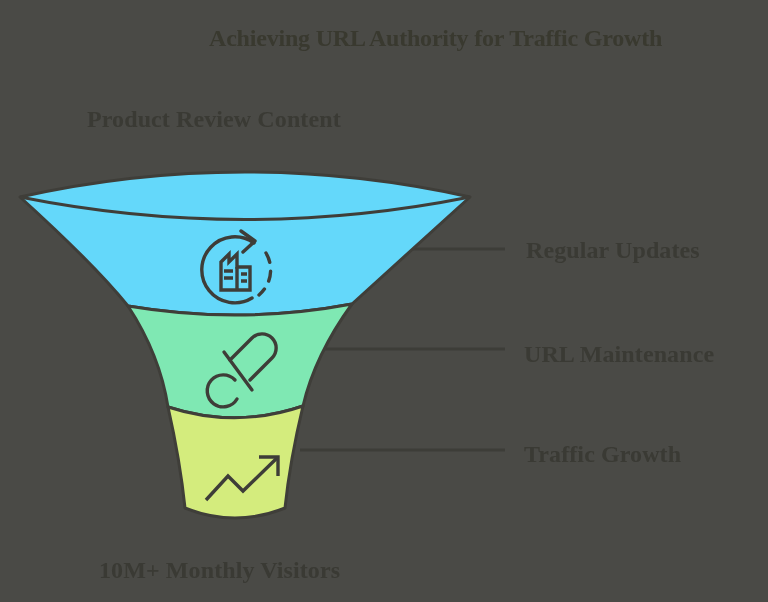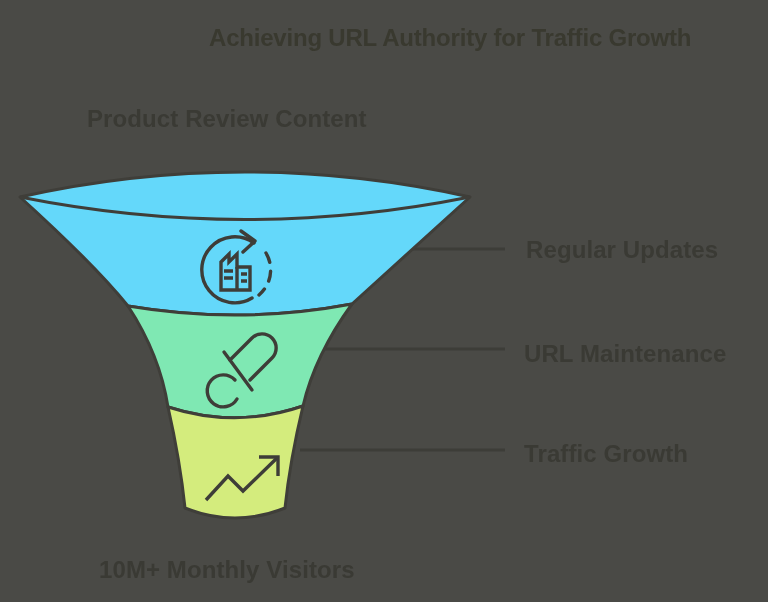--- a/index.html
+++ b/index.html
@@ -1,21 +1,21 @@
 <!DOCTYPE html>
 <html><head>
 <meta charset="utf-8">
 <style>
   html,body{margin:0;padding:0;}
   .canvas{
     position:relative;
     width:768px;height:602px;
     overflow:hidden;
     background:#4a4a46;
-    font-family:Liberation Sans, sans-serif;
+    font-family:Liberation Serif, serif;
   }
   .canvas svg{position:absolute;left:0;top:0;}
   .outline{stroke:#3f3e39;stroke-width:3;stroke-linejoin:round;}
   .rim{stroke:#3f3e39;stroke-width:3;fill:none;}
   .connector{stroke:#3d3d38;stroke-width:3;fill:none;}
   .icon path{stroke:#3e3d38;stroke-width:3.4;fill:none;stroke-linecap:round;stroke-linejoin:round;}
   .icon path.sq{stroke-linecap:butt;stroke-linejoin:miter;}
   .icon path.dashed{stroke-dasharray:10 9;}
   .lbl{
     position:absolute;

